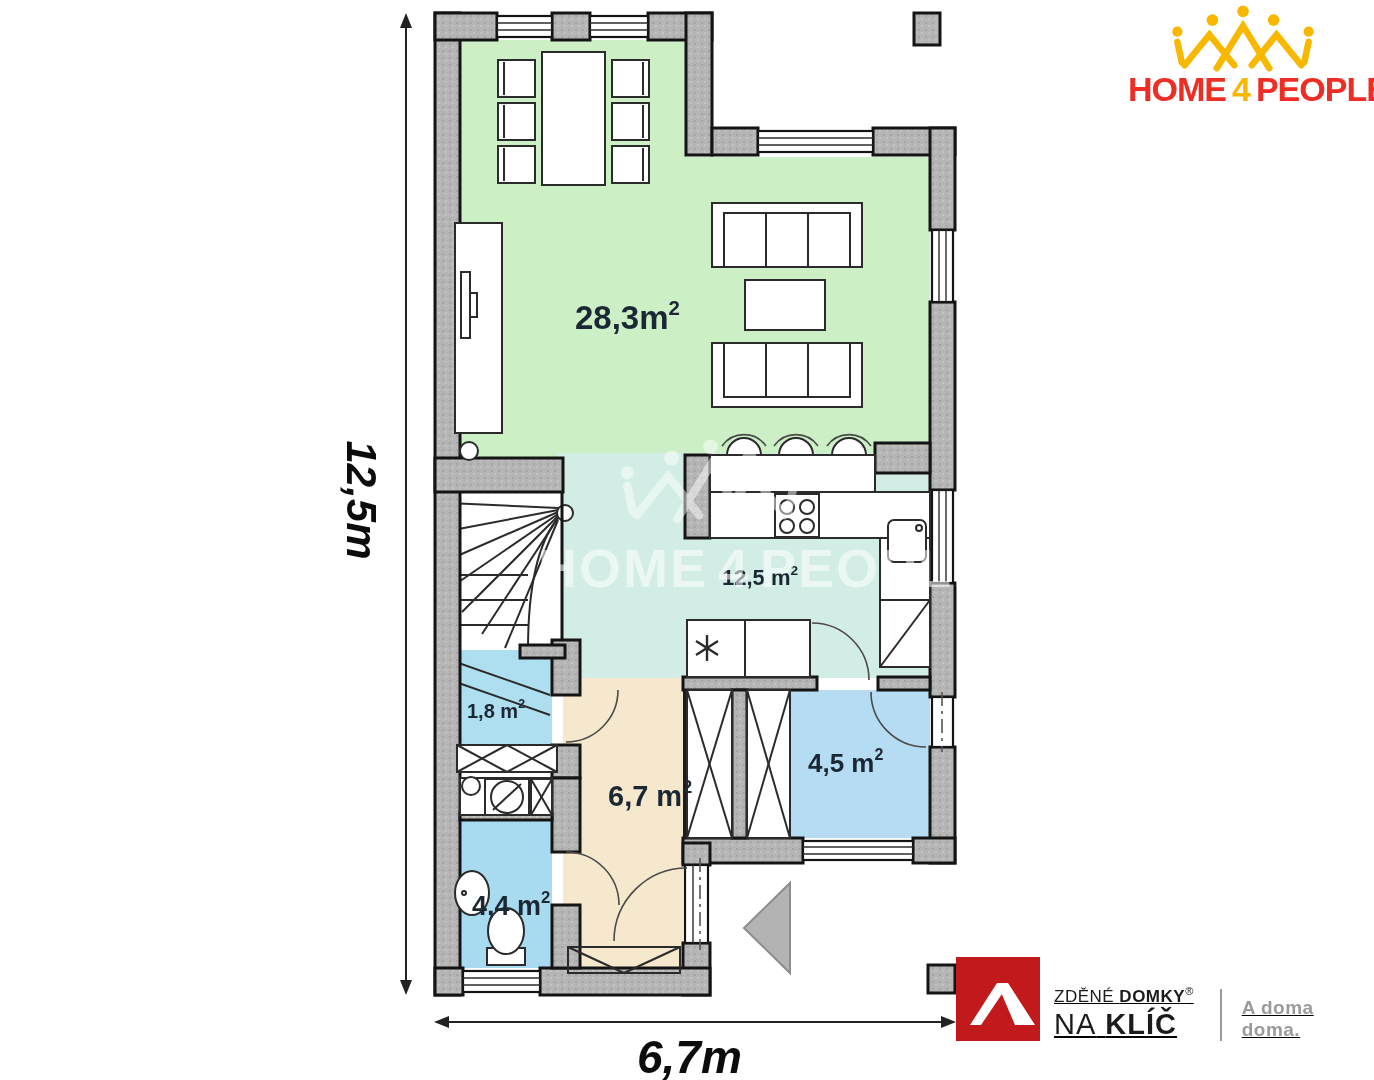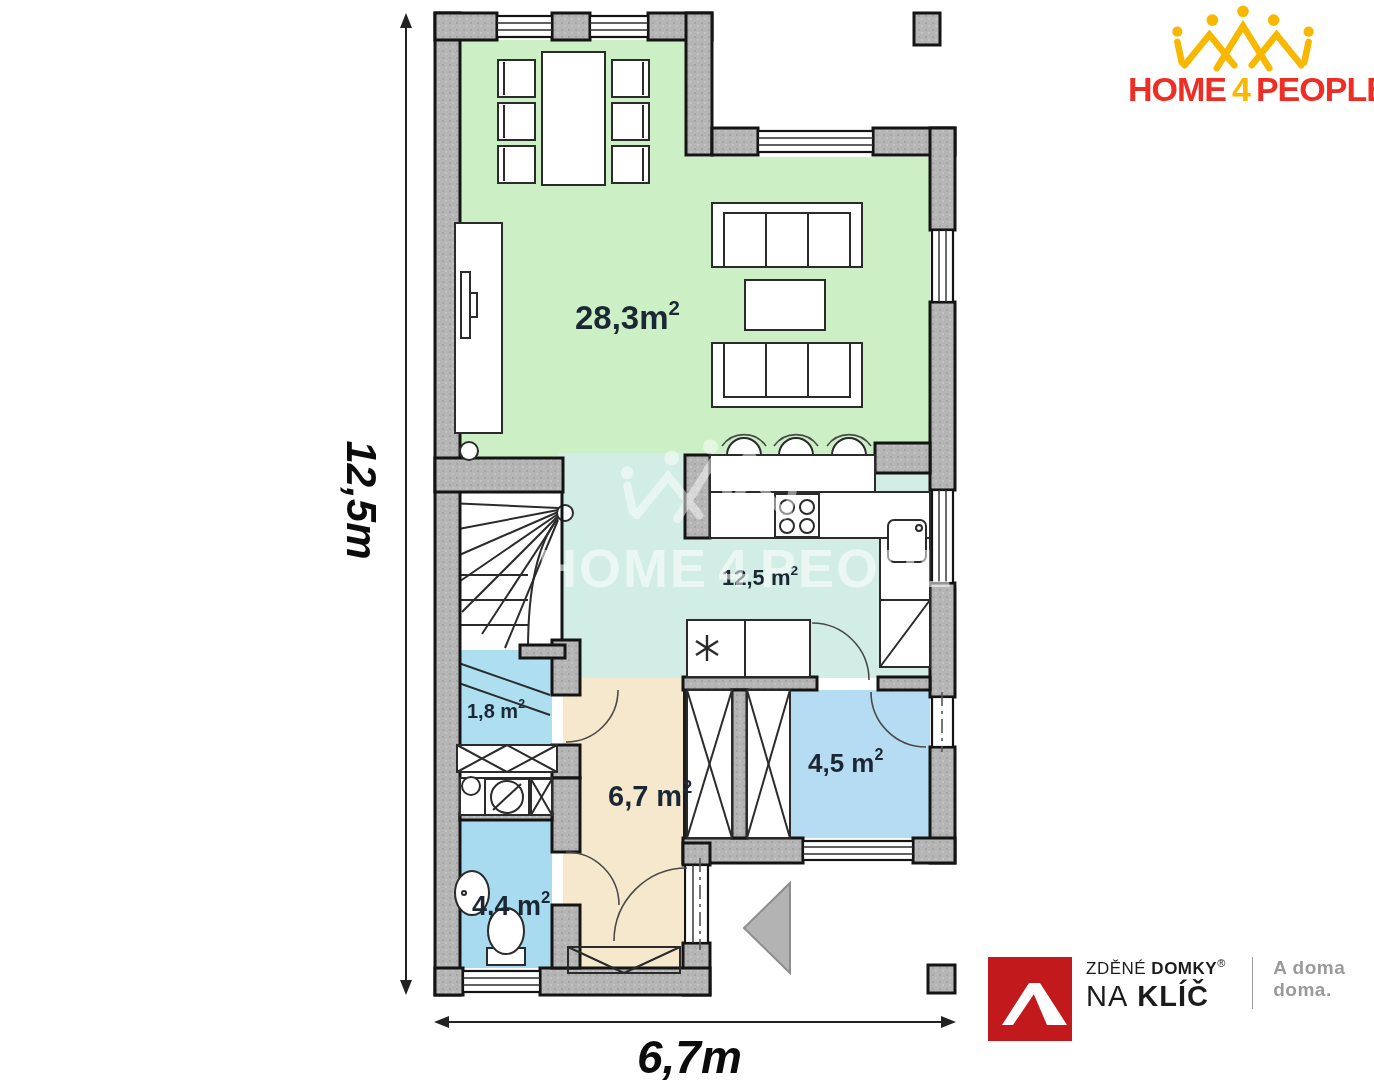--- a/index.html
+++ b/index.html
@@ -42,21 +42,21 @@
   .brand-text .four{color:var(--brand_gold);padding:0 6px;}
 
   
   .watermark{position:absolute;left:538px;top:436px;width:400px;pointer-events:none;}
   .watermark .crown{opacity:.5;margin-left:80px;}
   .wm-text{color:rgba(255,255,255,0.55);font-size:54px;font-weight:700;letter-spacing:2px;
            white-space:nowrap;margin-top:9px;}
   .wm-text .four{padding:0 10px;}
 
   
-  .partner{position:absolute;left:988px;top:957px;display:flex;align-items:flex-start;}
+  .partner{position:absolute;left:956px;top:957px;display:flex;align-items:flex-end;text-decoration:underline;}
   .p-icon{width:84px;height:84px;flex:0 0 auto;}
   .p-text{margin-left:14px;color:#1b1b1b;}
   .p-line1{font-size:17px;letter-spacing:.5px;}
   .p-line1 .bold{font-weight:800;}
   .p-line1 sup{font-size:11px;}
   .p-line2{font-size:29px;letter-spacing:1px;margin-top:1px;}
   .p-line2 .bold{font-weight:800;}
   .p-div{width:2px;height:52px;background:#9c9c9c;margin:0 20px 0 26px;}
   .p-tag{font-size:19px;color:var(--tagline_gray);font-weight:600;letter-spacing:.5px;}
 </style>

